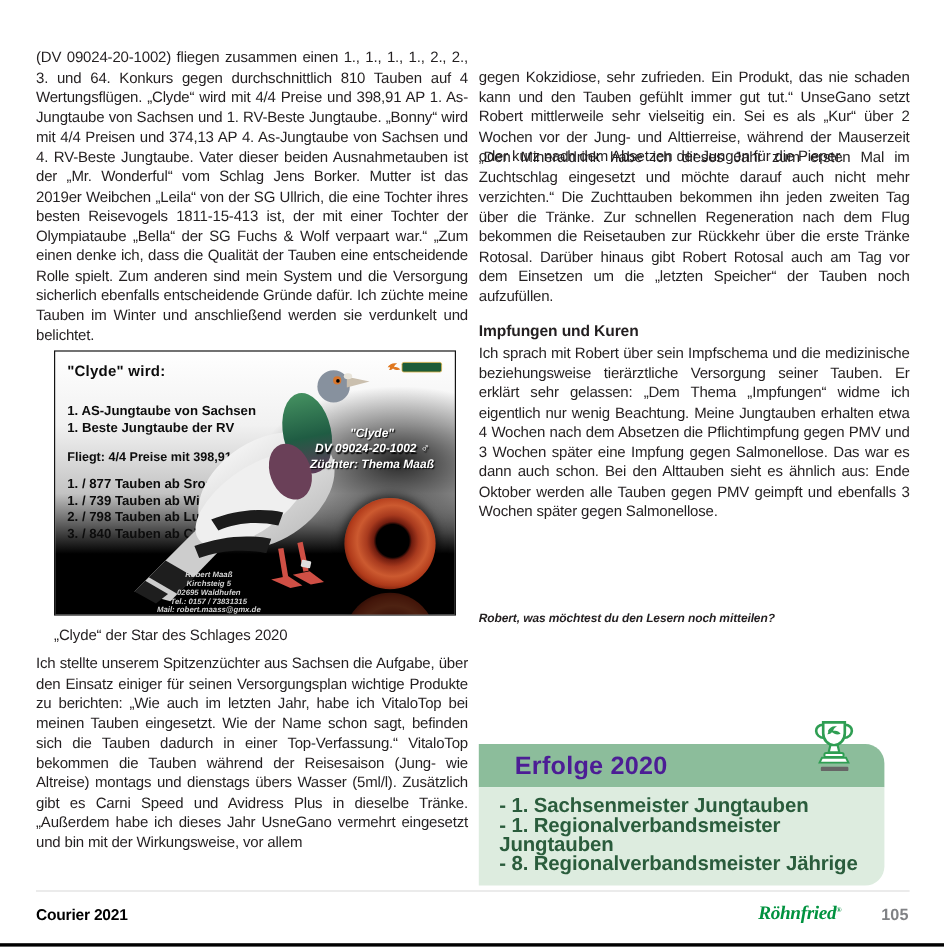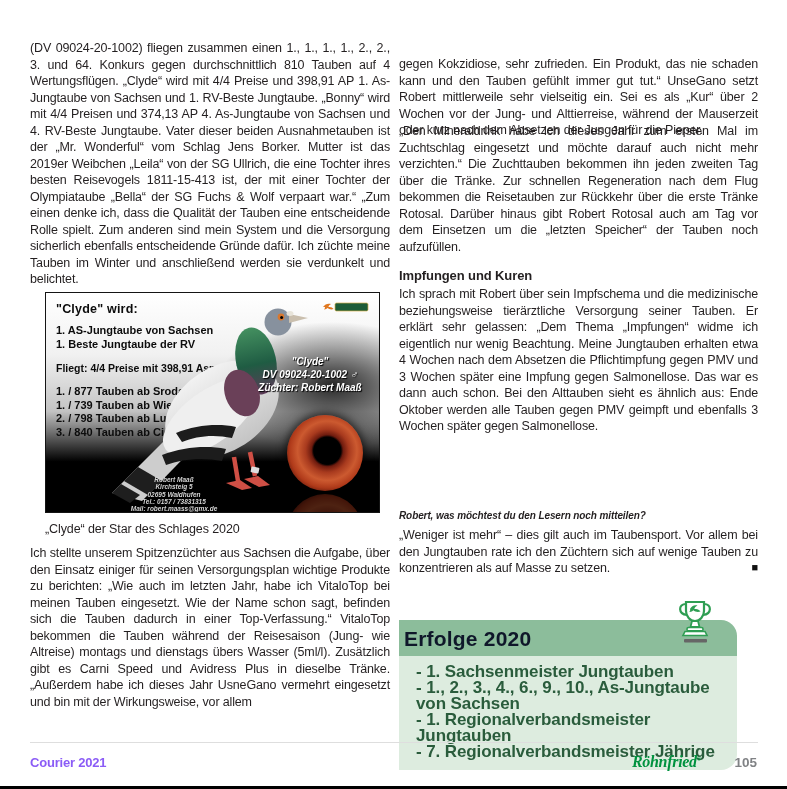--- a/index.html
+++ b/index.html
@@ -29,21 +29,21 @@
   .ad-card{
     position:absolute;top:252px;left:15px;width:333px;height:219px;
     border:1px solid #141414;overflow:hidden;
     background:
       radial-gradient(ellipse 48% 40% at 86% 42%, rgba(0,0,0,.82) 0%, rgba(0,0,0,0) 72%),
       linear-gradient(180deg,#ffffff 0%,#f1f1f1 28%,#c3c3c3 54%,#3a3a3a 70%,#000 77%,#000 100%);
   }
   .card-logo{position:absolute;top:6px;right:8px;}
   .card-left{position:absolute;left:10px;top:9px;width:190px;color:#0c0c0c;}
   .card-headline{font-size:12.5px;font-weight:bold;letter-spacing:.2px;}
-  .card-achv{margin-top:8px;font-size:11px;font-weight:bold;line-height:13.5px;white-space:nowrap;}
+  .card-achv{margin-top:21px;font-size:11px;font-weight:bold;line-height:13.5px;white-space:nowrap;}
   .card-flight{margin-top:11px;font-size:10.5px;font-weight:bold;white-space:nowrap;}
   .card-results{margin-top:11px;font-size:11px;font-weight:bold;line-height:13.5px;white-space:nowrap;}
   .pigeon{position:absolute;left:38px;top:4px;}
   .card-id{
     position:absolute;right:10px;top:62px;width:118px;text-align:center;
     color:#fff;font-weight:bold;font-style:italic;font-size:10px;line-height:13px;
     text-shadow:1px 1px 1px #000;
   }
   .eye-wrap{position:absolute;right:16px;top:122px;width:76px;}
   .eye{
@@ -63,33 +63,33 @@
   .p-r2{top:83px;}
   .h-impfungen{top:228px;}
   .p-r3{top:246px;}
   .p-r4{top:394px;}
   .q{position:absolute;top:470px;width:100%;margin:0;font-size:10px;font-weight:bold;font-style:italic;letter-spacing:-0.1px;}
   .p-r5{top:487px;}
   .end-mark{position:absolute;right:0;bottom:1px;font-size:11px;font-style:normal;color:#111;}
   
   .erfolge{position:absolute;top:580px;left:0;width:338px;}
   .erfolge-header{
-    background:#8cbd9b;color:#0f172a;font-size:21px;font-weight:bold;
-    height:36px;line-height:37px;padding-left:5px;border-radius:0 16px 0 0;letter-spacing:.2px;
+    background:#8cbd9b;color:#4c1d95;font-size:21px;font-weight:bold;
+    height:36px;line-height:37px;padding-left:30px;border-radius:0 16px 0 0;letter-spacing:.2px;
   }
   .erfolge-body{
     background:#ddecdf;border-radius:0 0 16px 0;padding:8px 16px 10px 17px;
   }
   .erfolge-item{
     color:#2a5c3c;font-size:17px;font-weight:bold;line-height:16px;letter-spacing:-0.1px;
   }
   .trophy{position:absolute;top:-23px;right:22px;width:40px;height:50px;}
   
   .footer-rule{position:absolute;left:30px;top:742px;width:728px;height:1px;background:#dedede;}
-  .footer-left{position:absolute;left:30px;top:755px;font-size:13px;font-weight:bold;color:#8b5cf6;letter-spacing:-0.2px;}
+  .footer-left{position:absolute;left:30px;top:755px;font-size:13px;font-weight:bold;color:#000000;letter-spacing:-0.2px;}
   .footer-brand{
     position:absolute;right:86px;top:753px;font-family:"Liberation Serif","DejaVu Serif",serif;
     font-size:16px;font-weight:bold;font-style:italic;color:#00923f;letter-spacing:-0.3px;
   }
   .footer-brand sup{font-size:6px;font-style:normal;}
   .footer-page{position:absolute;right:30px;top:755px;font-size:13.5px;font-weight:bold;color:#808285;margin-left:16px;}
   .bottom-edge{position:absolute;left:0;bottom:0;width:100%;height:3px;background:#000;}
 </style>
 </head>
 <body>
@@ -153,21 +153,21 @@
         <path d="M150,160 l4,24" stroke="#cf4f45" stroke-width="4.5" fill="none"></path>
         <path d="M166,155 l5,24" stroke="#cf4f45" stroke-width="4.5" fill="none"></path>
         <rect x="167" y="170" width="8" height="6" rx="1" fill="#dddddd" transform="rotate(12 171 173)"></rect>
         <path d="M142,186 l14,-3 l12,8 l-10,2 z" fill="#cf4f45"></path>
         <path d="M160,182 l14,-3 l12,9 l-11,2 z" fill="#cf4f45"></path>
       </svg>
 
       <div class="card-id">
         <div>"Clyde"</div>
         <div>DV 09024-20-1002 ♂</div>
-        <div>Züchter: Robert Maaß</div>
+        <div>Züchter: Thema Maaß</div>
       </div>
 
       <div class="eye-wrap">
         <div class="eye"></div>
         <div class="eye eye-reflect"></div>
       </div>
 
       <div class="card-contact">
         <div>Robert Maaß</div>
         <div>Kirchsteig 5</div>
@@ -187,44 +187,39 @@
 
     <p class="body p-r1">gegen Kokzidiose, sehr zufrieden. Ein Produkt, das nie schaden kann und den Tauben gefühlt immer gut tut.“ UnseGano setzt Robert mittlerweile sehr vielseitig ein. Sei es als „Kur“ über 2 Wochen vor der Jung- und Alttierreise, während der Mauserzeit oder kurz nach dem Absetzen der Jungen für die Pieper.</p>
     <p class="body p-r2">„Den Mineraldrink habe ich dieses Jahr zum ersten Mal im Zuchtschlag eingesetzt und möchte darauf auch nicht mehr verzichten.“ Die Zuchttauben bekommen ihn jeden zweiten Tag über die Tränke. Zur schnellen Regeneration nach dem Flug bekommen die Reisetauben zur Rückkehr über die erste Tränke Rotosal. Darüber hinaus gibt Robert Rotosal auch am Tag vor dem Einsetzen um die „letzten Speicher“ der Tauben noch aufzufüllen.</p>
 
     <h3 class="section h-impfungen">Impfungen und Kuren</h3>
 
     <p class="body p-r3">Ich sprach mit Robert über sein Impfschema und die medizinische beziehungsweise tierärztliche Versorgung seiner Tauben. Er erklärt sehr gelassen: „Dem Thema „Impfungen“ widme ich eigentlich nur wenig Beachtung. Meine Jungtauben erhalten etwa 4 Wochen nach dem Absetzen die Pflichtimpfung gegen PMV und 3 Wochen später eine Impfung gegen Salmonellose. Das war es dann auch schon. Bei den Alttauben sieht es ähnlich aus: Ende Oktober werden alle Tauben gegen PMV geimpft und ebenfalls 3 Wochen später gegen Salmonellose.</p>
 
     <p class="q">Robert, was möchtest du den Lesern noch mitteilen?</p>
 
-    <p class="body p-r5">
-      <span>„Weniger ist mehr“ – dies gilt auch im Taubensport. Vor allem bei den Jungtauben rate ich den Züchtern sich auf wenige Tauben zu konzentrieren als auf Masse zu setzen.</span>
-      <span class="end-mark">■</span>
-    </p>
 
     <div class="erfolge">
       <div class="trophy">
         <svg viewBox="0 0 40 50" width="40" height="50">
           <path d="M11,5 h18 v9 a9,10 0 0 1 -18,0 z" fill="#ffffff" stroke="#2f9e53" stroke-width="2.2"></path>
           <path d="M11,7 C3,7 3,17 12,18" fill="none" stroke="#2f9e53" stroke-width="2.2"></path>
           <path d="M29,7 C37,7 37,17 28,18" fill="none" stroke="#2f9e53" stroke-width="2.2"></path>
           <path d="M15,12 c1.5,-3 4.5,-4.5 7.5,-3.5 c-1.8,0.8 -2.8,2 -3.2,3.6 c2.6,-0.6 4.8,0.2 6.2,2.4 c-2.6,1 -5.4,0.4 -7.2,-1.2 c-1,1.2 -2.4,1.8 -4,1.6 c0.8,-0.9 1.2,-1.9 0.7,-2.9 z" fill="#2f9e53"></path>
           <path d="M17,24 h6 l1.5,6 h-9 z" fill="#ffffff" stroke="#2f9e53" stroke-width="1.8"></path>
           <rect x="12" y="30.5" width="16" height="3.4" rx="1.5" fill="#ffffff" stroke="#2f9e53" stroke-width="1.6"></rect>
           <path d="M10,34.5 h20 l2,4 h-24 z" fill="#ffffff" stroke="#2f9e53" stroke-width="1.6"></path>
           <rect x="9" y="42" width="23" height="3.6" rx="1" fill="#666666"></rect>
         </svg>
       </div>
       <div class="erfolge-header">Erfolge 2020</div>
       <div class="erfolge-body">
         <div class="erfolge-item">- 1. Sachsenmeister Jungtauben</div>
-        <div class="erfolge-item">- 1., 2., 3., 4., 6., 9., 10., As-Jungtaube von Sachsen</div>
         <div class="erfolge-item">- 1. Regionalverbandsmeister Jungtauben</div>
-        <div class="erfolge-item">- 7. Regionalverbandsmeister Jährige</div>
+        <div class="erfolge-item">- 8. Regionalverbandsmeister Jährige</div>
       </div>
     </div>
   </div>
 
   <div class="footer-rule"></div>
   <span class="footer-left">Courier 2021</span>
   <span class="footer-brand"><span>Röhnfried</span><sup>®</sup></span>
   <span class="footer-page">105</span>
 
   <div class="bottom-edge"></div>

